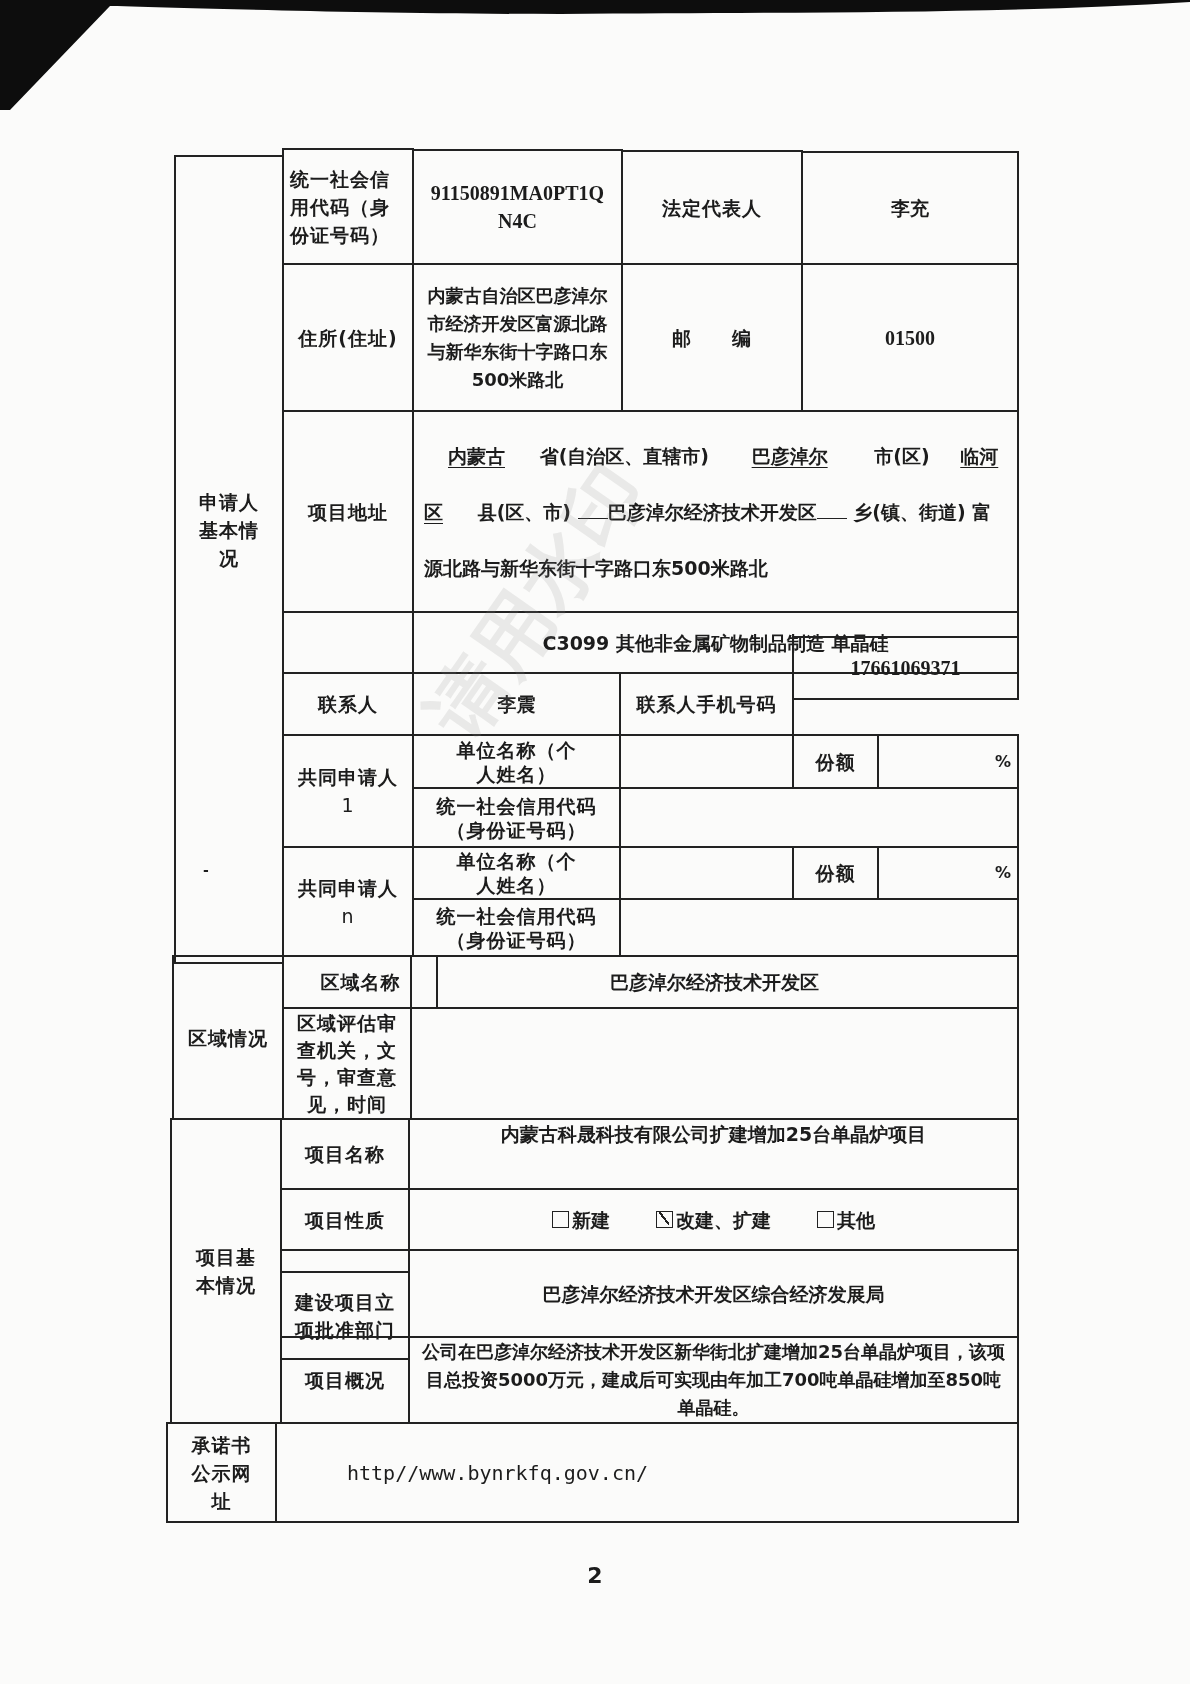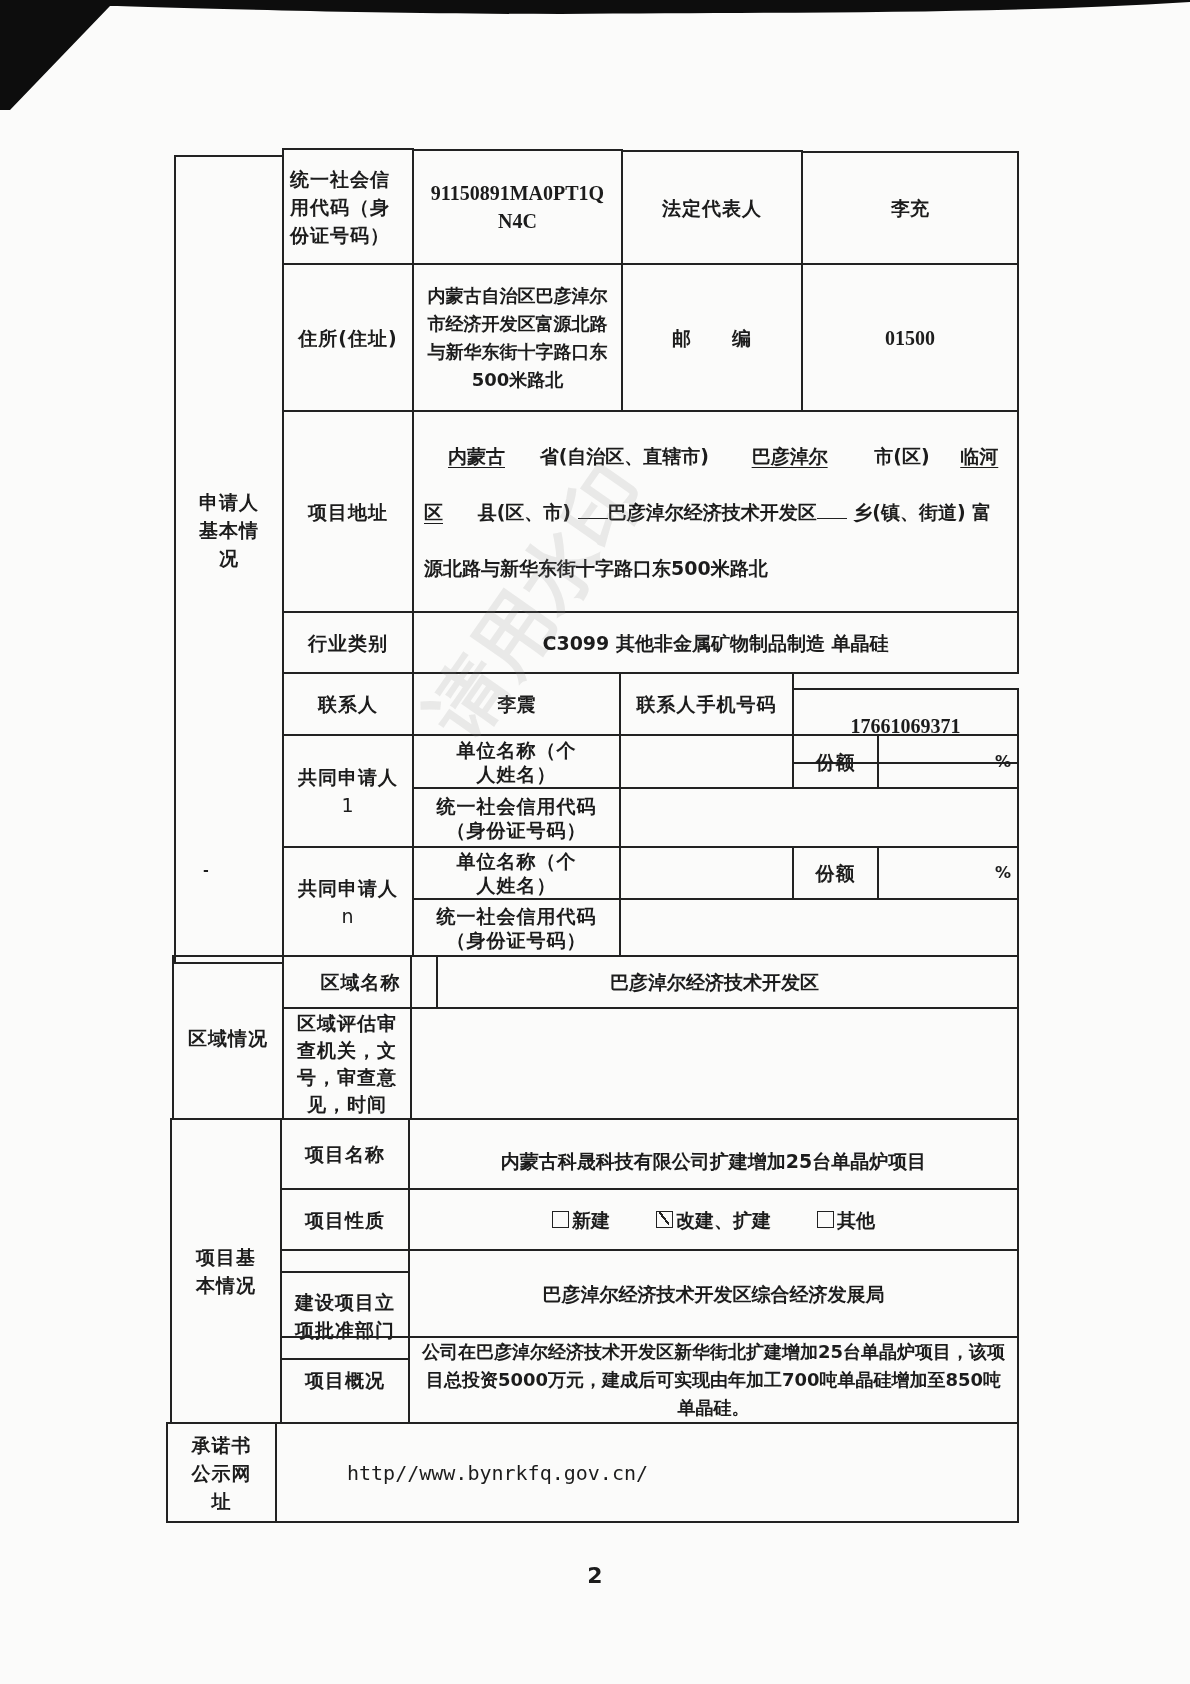--- a/index.html
+++ b/index.html
@@ -76,37 +76,34 @@
         <span>市(区)</span>
         <span class="u" style="padding:0 28px 0 24px;">临河区</span>
         <span>县(区、市)</span>
         <span class="blank" style="width:30px;"></span><span class="u" style="text-decoration:none;">巴彦淖尔经济技术开发区</span><span class="blank" style="width:30px;"></span>
         <span>乡(镇、街道)</span>
         <span>富源北路与新华东街十字路口东500米路北</span>
       </div>
     </div>
   </div>
 
-  <div class="cell lbl" style="left:282px;top:611px;width:132px;height:63px;">
-    <span>行业类别</span>
-  </div>
   <div class="cell val" style="left:412px;top:611px;width:607px;height:63px;">
     <span>C3099 其他非金属矿物制品制造 单晶硅</span>
   </div>
 
   <div class="cell lbl" style="left:282px;top:672px;width:132px;height:64px;">
     <span>联系人</span>
   </div>
   <div class="cell val" style="left:412px;top:672px;width:209px;height:64px;">
     <span>李震</span>
   </div>
   <div class="cell lbl" style="left:619px;top:672px;width:175px;height:64px;">
     <span>联系人手机号码</span>
   </div>
-  <div class="cell val" style="left:792px;top:688px;width:227px;height:76px;font-family:'Liberation Serif',serif;font-size:20px;align-items:center;">
+  <div class="cell val" style="left:792px;top:636px;width:227px;height:64px;font-family:'Liberation Serif',serif;font-size:20px;align-items:center;">
     <span>17661069371</span>
   </div>
 
   <div class="cell lbl" style="left:282px;top:734px;width:132px;height:114px;">
     <span><span>共同申请人</span><br><span style="font-weight:normal;">1</span></span>
   </div>
   <div class="cell lbl" style="left:412px;top:734px;width:209px;height:55px;line-height:24px;">
     <span style="width:130px;">单位名称（个人姓名）</span>
   </div>
   <div class="cell" style="left:619px;top:734px;width:175px;height:55px;">
@@ -164,21 +161,21 @@
   <div class="cell" style="left:410px;top:1007px;width:609px;height:113px;">
     <span></span>
   </div>
 
   <div class="cell lbl" style="left:170px;top:1118px;width:112px;height:306px;">
     <span style="width:78px;">项目基本情况</span>
   </div>
   <div class="cell lbl" style="left:280px;top:1118px;width:130px;height:72px;">
     <span>项目名称</span>
   </div>
-  <div class="cell val" style="left:408px;top:1118px;width:611px;height:72px;align-items:center;padding-top:15px;">
+  <div class="cell val" style="left:408px;top:1118px;width:611px;height:72px;align-items:flex-start;padding-top:0;">
     <span>内蒙古科晟科技有限公司扩建增加25台单晶炉项目</span>
   </div>
 
   <div class="cell lbl" style="left:280px;top:1188px;width:130px;height:63px;">
     <span>项目性质</span>
   </div>
   <div class="cell val" style="left:408px;top:1188px;width:611px;height:63px;gap:46px;">
     <span><span class="cb"></span><span>新建</span></span>
     <span><span class="cb checked"></span><span>改建、扩建</span></span>
     <span><span class="cb"></span><span>其他</span></span>

